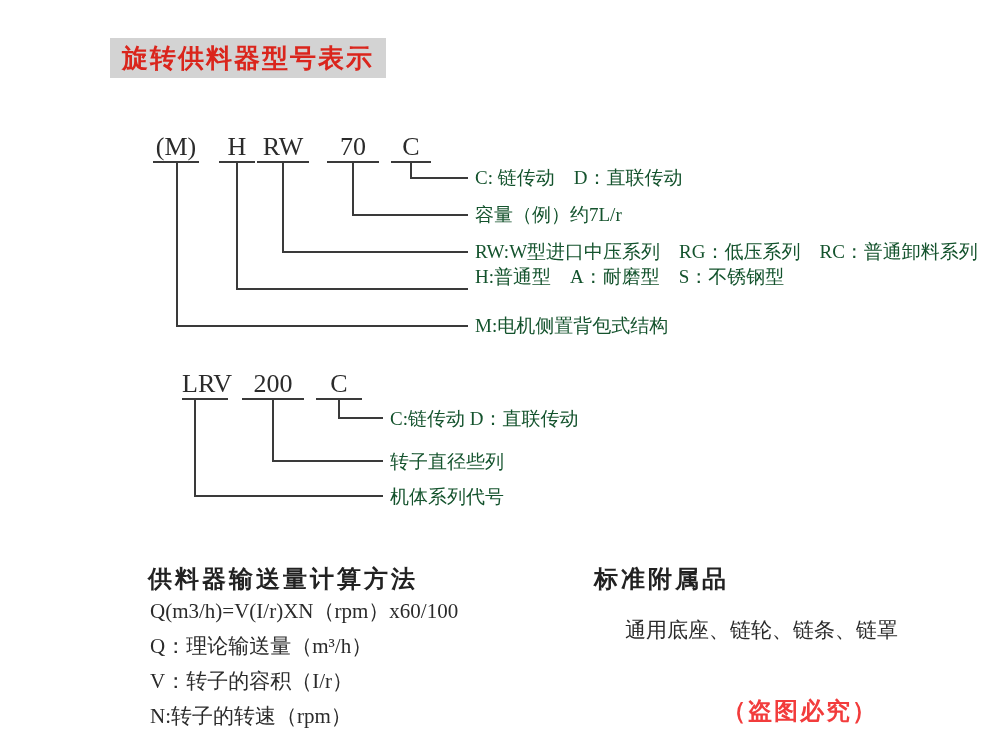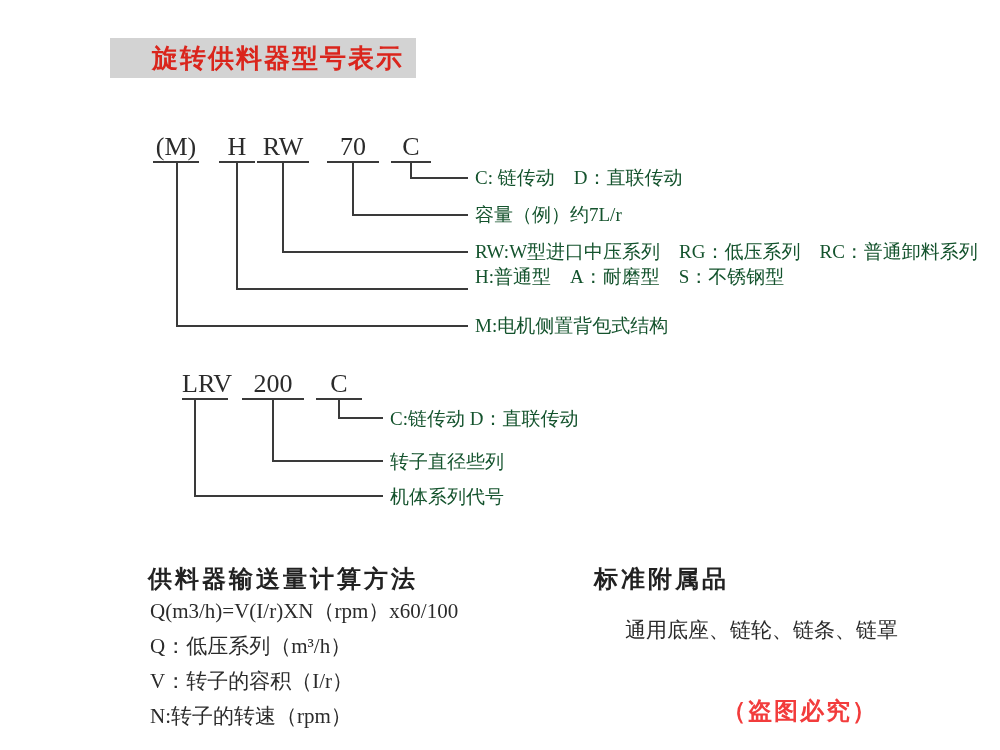--- a/index.html
+++ b/index.html
@@ -8,21 +8,21 @@
     width:1000px;height:750px;
     background:#ffffff;
     font-family:"Liberation Serif","DejaVu Serif",serif;
     color:#2b2b2b;
     overflow:hidden;
   }
   
   .badge{
     position:absolute;left:110px;top:38px;width:276px;height:40px;
     background:#d3d3d3;
-    display:flex;align-items:center;justify-content:center;padding-left:30px;
+    display:flex;align-items:center;justify-content:center;
   }
   .badge-text{
     font-family:"Liberation Sans","DejaVu Sans",sans-serif;
     font-weight:bold;font-size:26px;letter-spacing:2px;color:#da251c;
   }
   
   .code{
     position:absolute;height:28px;
     border-bottom:2px solid #3a3a3a;
     text-align:center;font-size:26px;line-height:28px;
@@ -108,21 +108,21 @@
     <div class="hline" style="left:338px;top:417px;width:45px;"></div>
 
     <div class="expl d2-expl" style="top:406px;">C:链传动 D：直联传动</div>
     <div class="expl d2-expl" style="top:449px;">转子直径些列</div>
     <div class="expl d2-expl" style="top:484px;">机体系列代号</div>
   </div>
 
   <div>
     <div class="sec-heading" style="left:148px;top:563px;">供料器输送量计算方法</div>
     <div class="calc-line" style="top:597px;">Q(m3/h)=V(I/r)XN（rpm）x60/100</div>
-    <div class="calc-line" style="top:632px;">Q：低压系列（m³/h）</div>
+    <div class="calc-line" style="top:632px;">Q：理论输送量（m³/h）</div>
     <div class="calc-line" style="top:667px;">V：转子的容积（I/r）</div>
     <div class="calc-line" style="top:702px;">N:转子的转速（rpm）</div>
   </div>
 
   <div>
     <div class="sec-heading" style="left:594px;top:563px;">标准附属品</div>
     <div class="accessories-text">通用底座、链轮、链条、链罩</div>
   </div>
 
   <div class="watermark">（盗图必究）</div>

